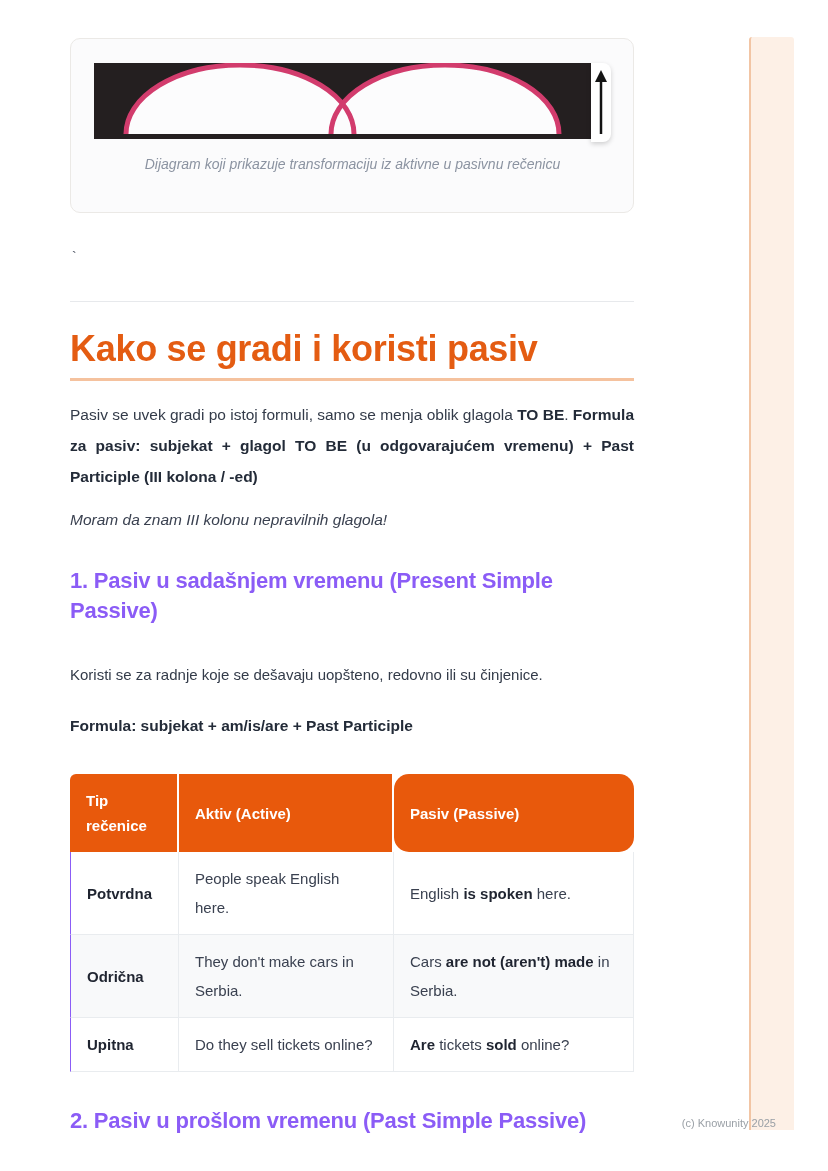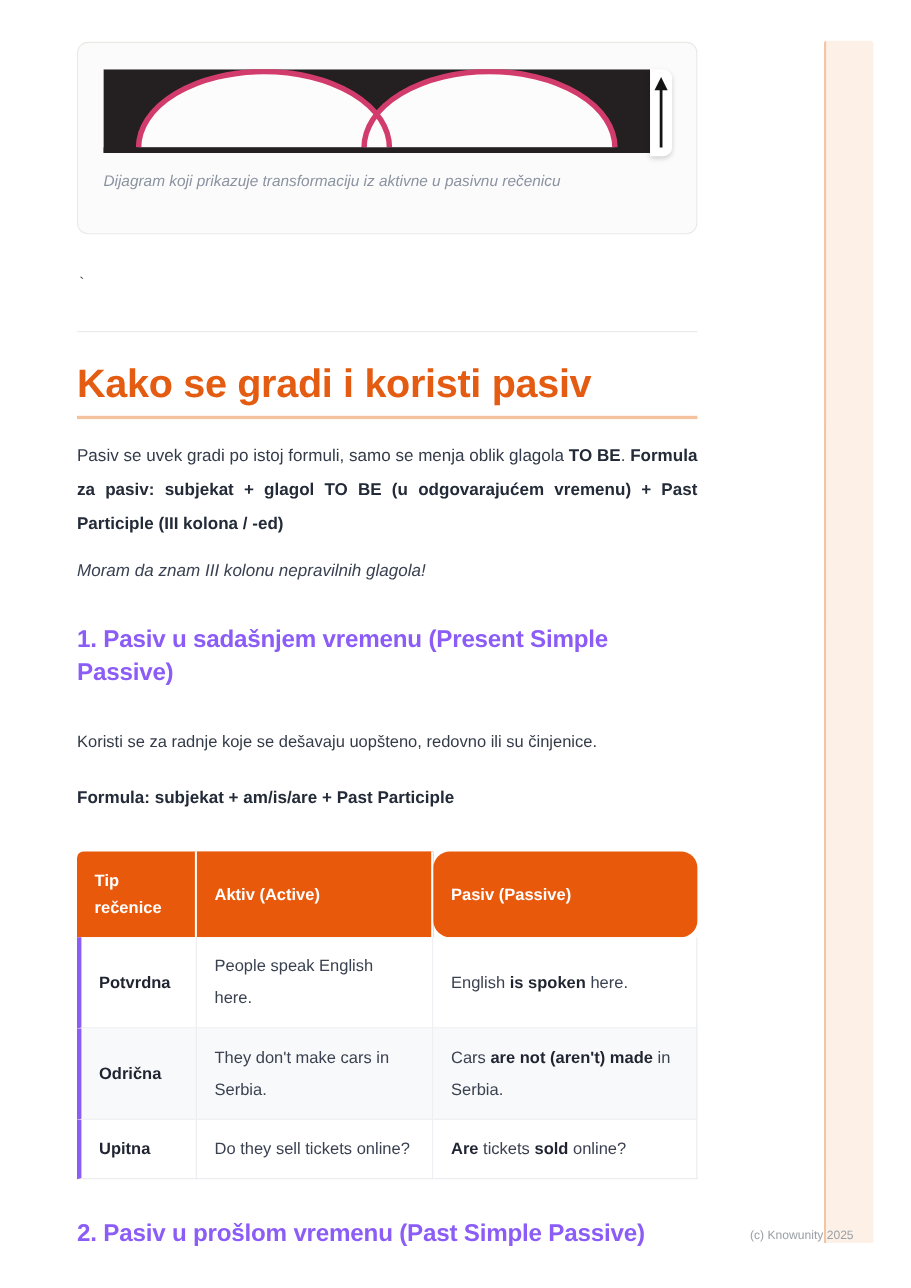--- a/index.html
+++ b/index.html
@@ -25,21 +25,21 @@
   }
   .diagram-row{display:flex;height:76px;}
   .diagram-box{flex:0 0 497px;height:76px;}
   .diagram-box svg{display:block;}
   .arrow-area{
     width:22px;height:79px;background:#ffffff;
     border-radius:0 8px 8px 0;box-shadow:0 2px 5px rgba(0,0,0,.18);
     display:flex;align-items:center;justify-content:center;
   }
   .caption{
-    margin-top:16px;text-align:left;font-style:italic;
+    margin-top:16px;text-align:center;font-style:italic;
     font-size:14px;color:#8b93a1;line-height:18px;
   }
 
   .stray{margin:36px 0 0 2px;height:18px;font-size:14px;color:#4a5160;}
 
   hr{border:none;border-top:1px solid #e7e9ec;margin:34px 0 0 0;}
 
   h1{
     margin:32px 0 0 0;font-size:36px;line-height:30px;font-weight:bold;
     color:#e45c12;letter-spacing:-0.3px;
@@ -72,21 +72,21 @@
     border-right:2px solid #ffffff;
   }
   th:last-child{border-right:none;}
   th:first-child{border-top-left-radius:6px;}
   th:last-child{border-top-right-radius:6px;border-radius:15px;}
   td{
     padding:12px 16px;line-height:29px;vertical-align:middle;
     background:#ffffff;color:#3a4150;
     border-bottom:1px solid #e9ecef;border-right:1px solid #e9ecef;
   }
-  td:first-child{border-left:4px solid #8b5cf6;font-weight:bold;color:#1f2430;}
+  td:first-child{border-left:1px solid #8b5cf6;font-weight:bold;color:#1f2430;}
   tr.alt td{background:#f8f9fa;}
   td b{color:#1f2430;}
 
   .footer{
     position:absolute;right:52px;top:1101px;z-index:3;
     font-size:11px;color:#9aa0a6;margin-top:16px;
   }
 </style>
 </head>
 <body>

